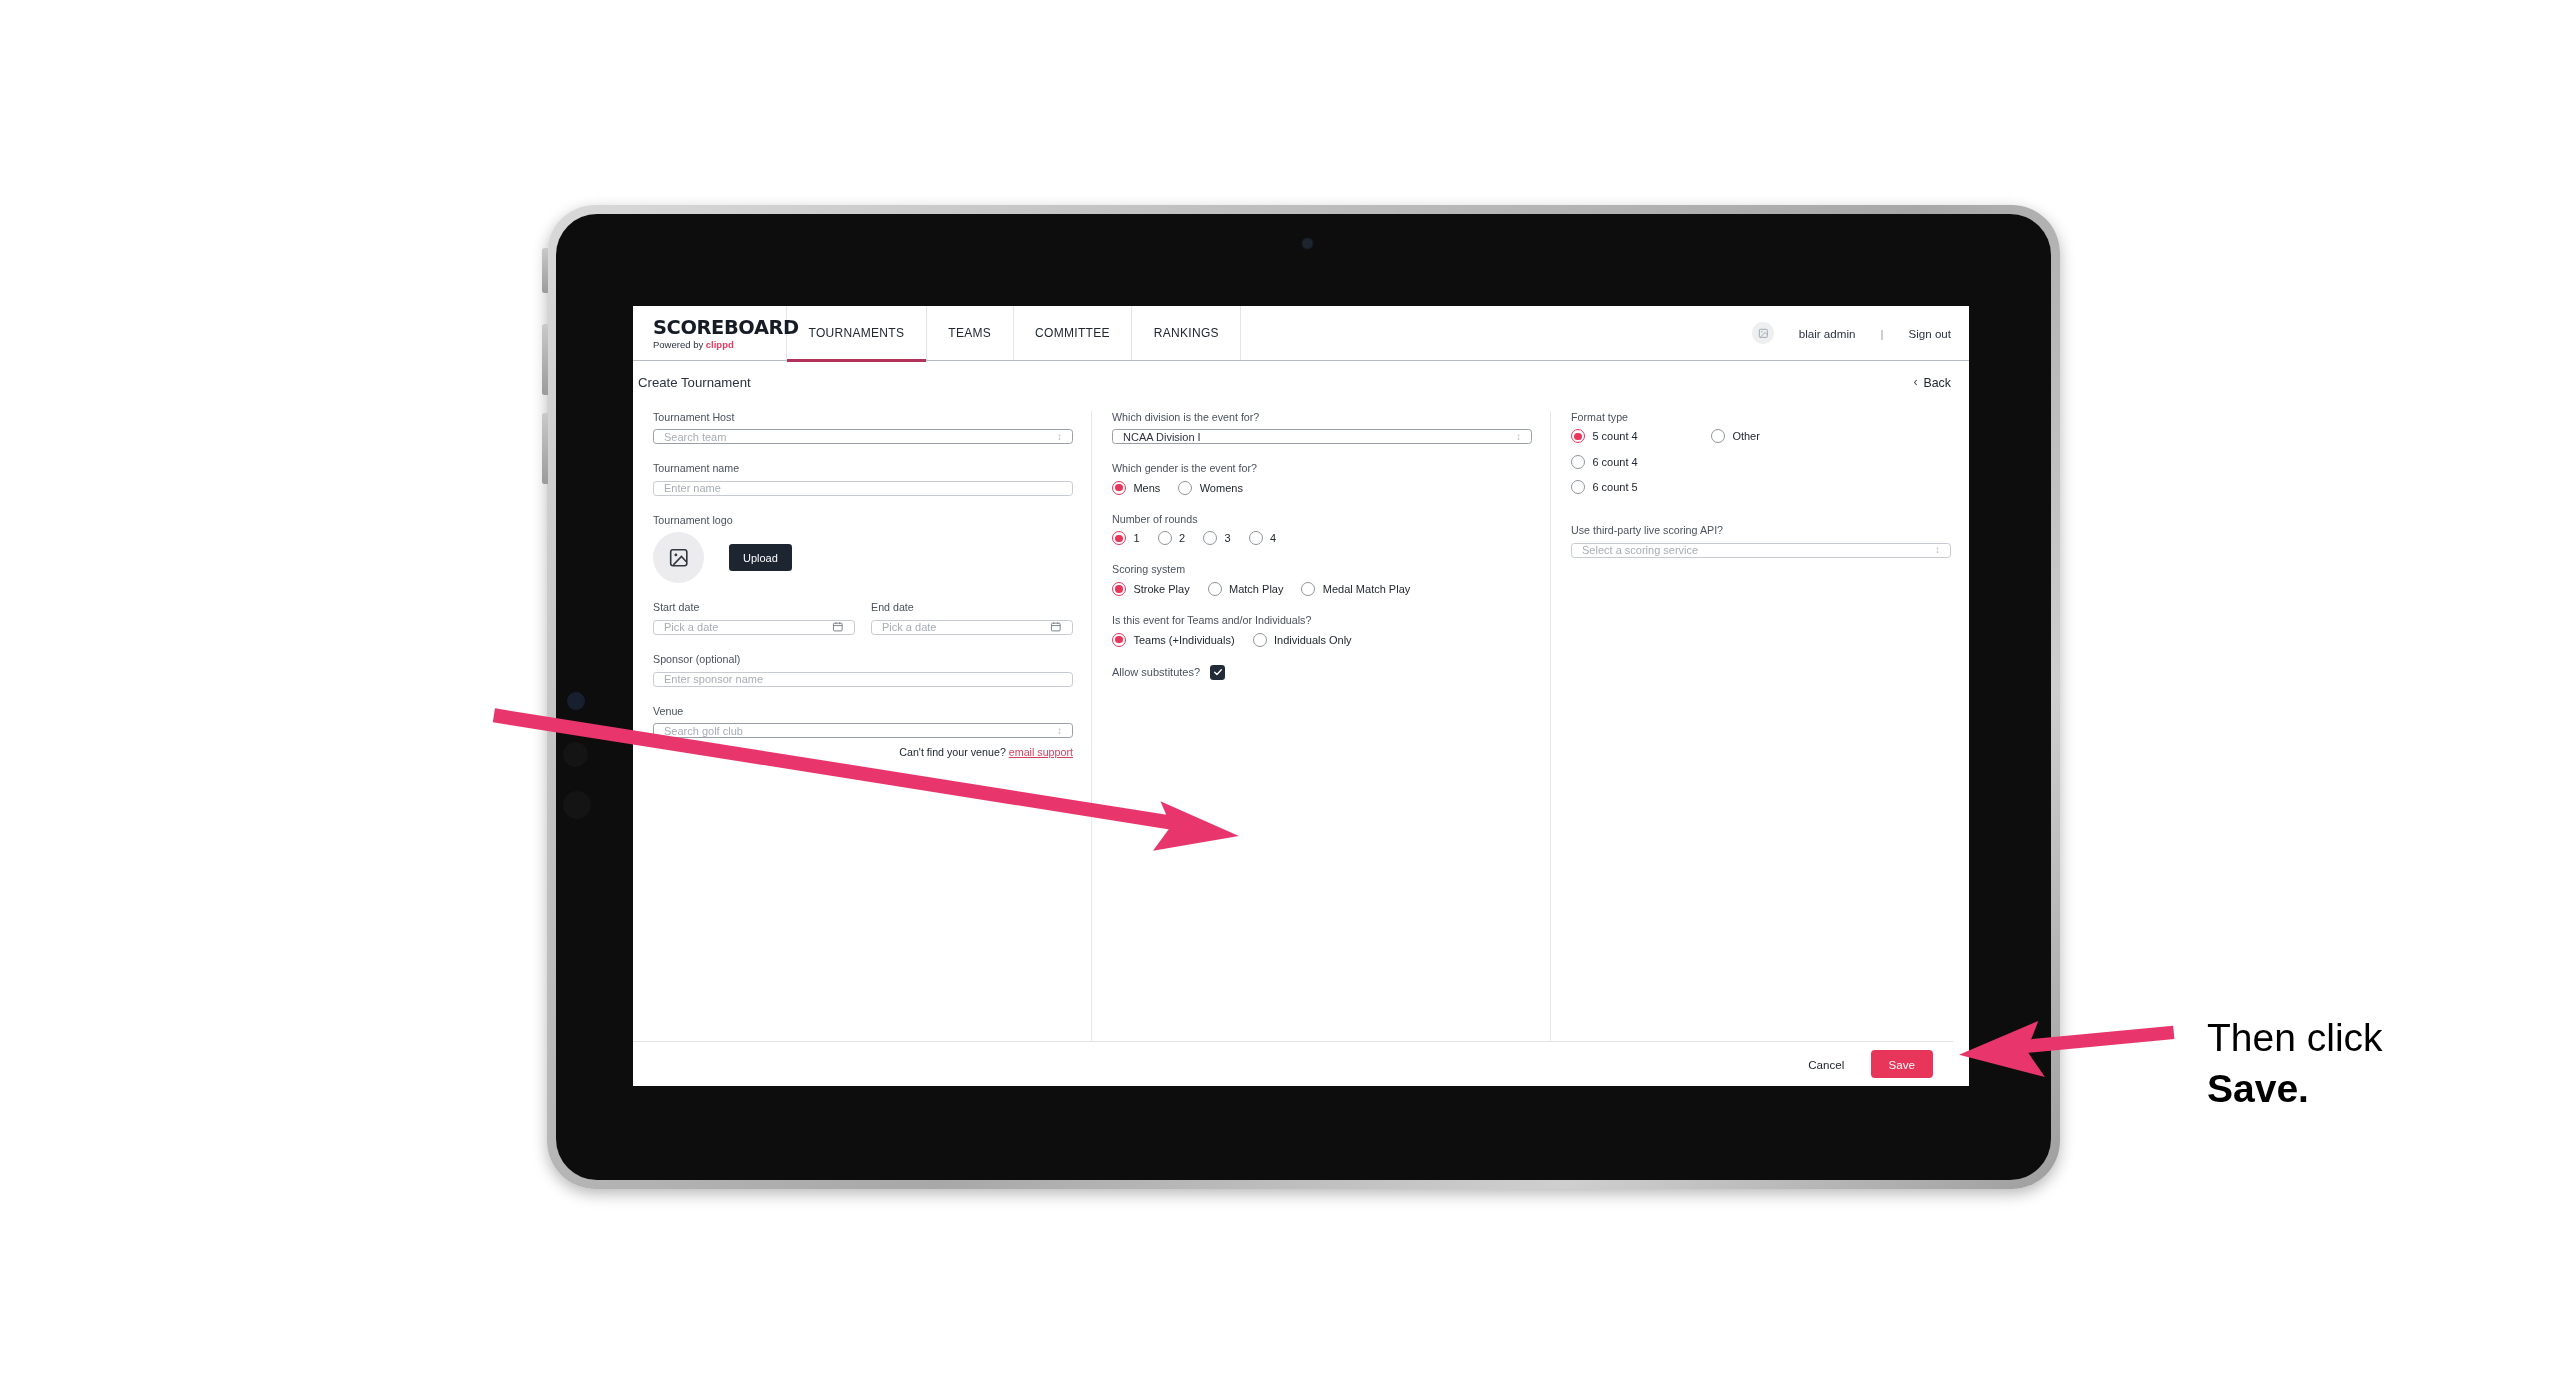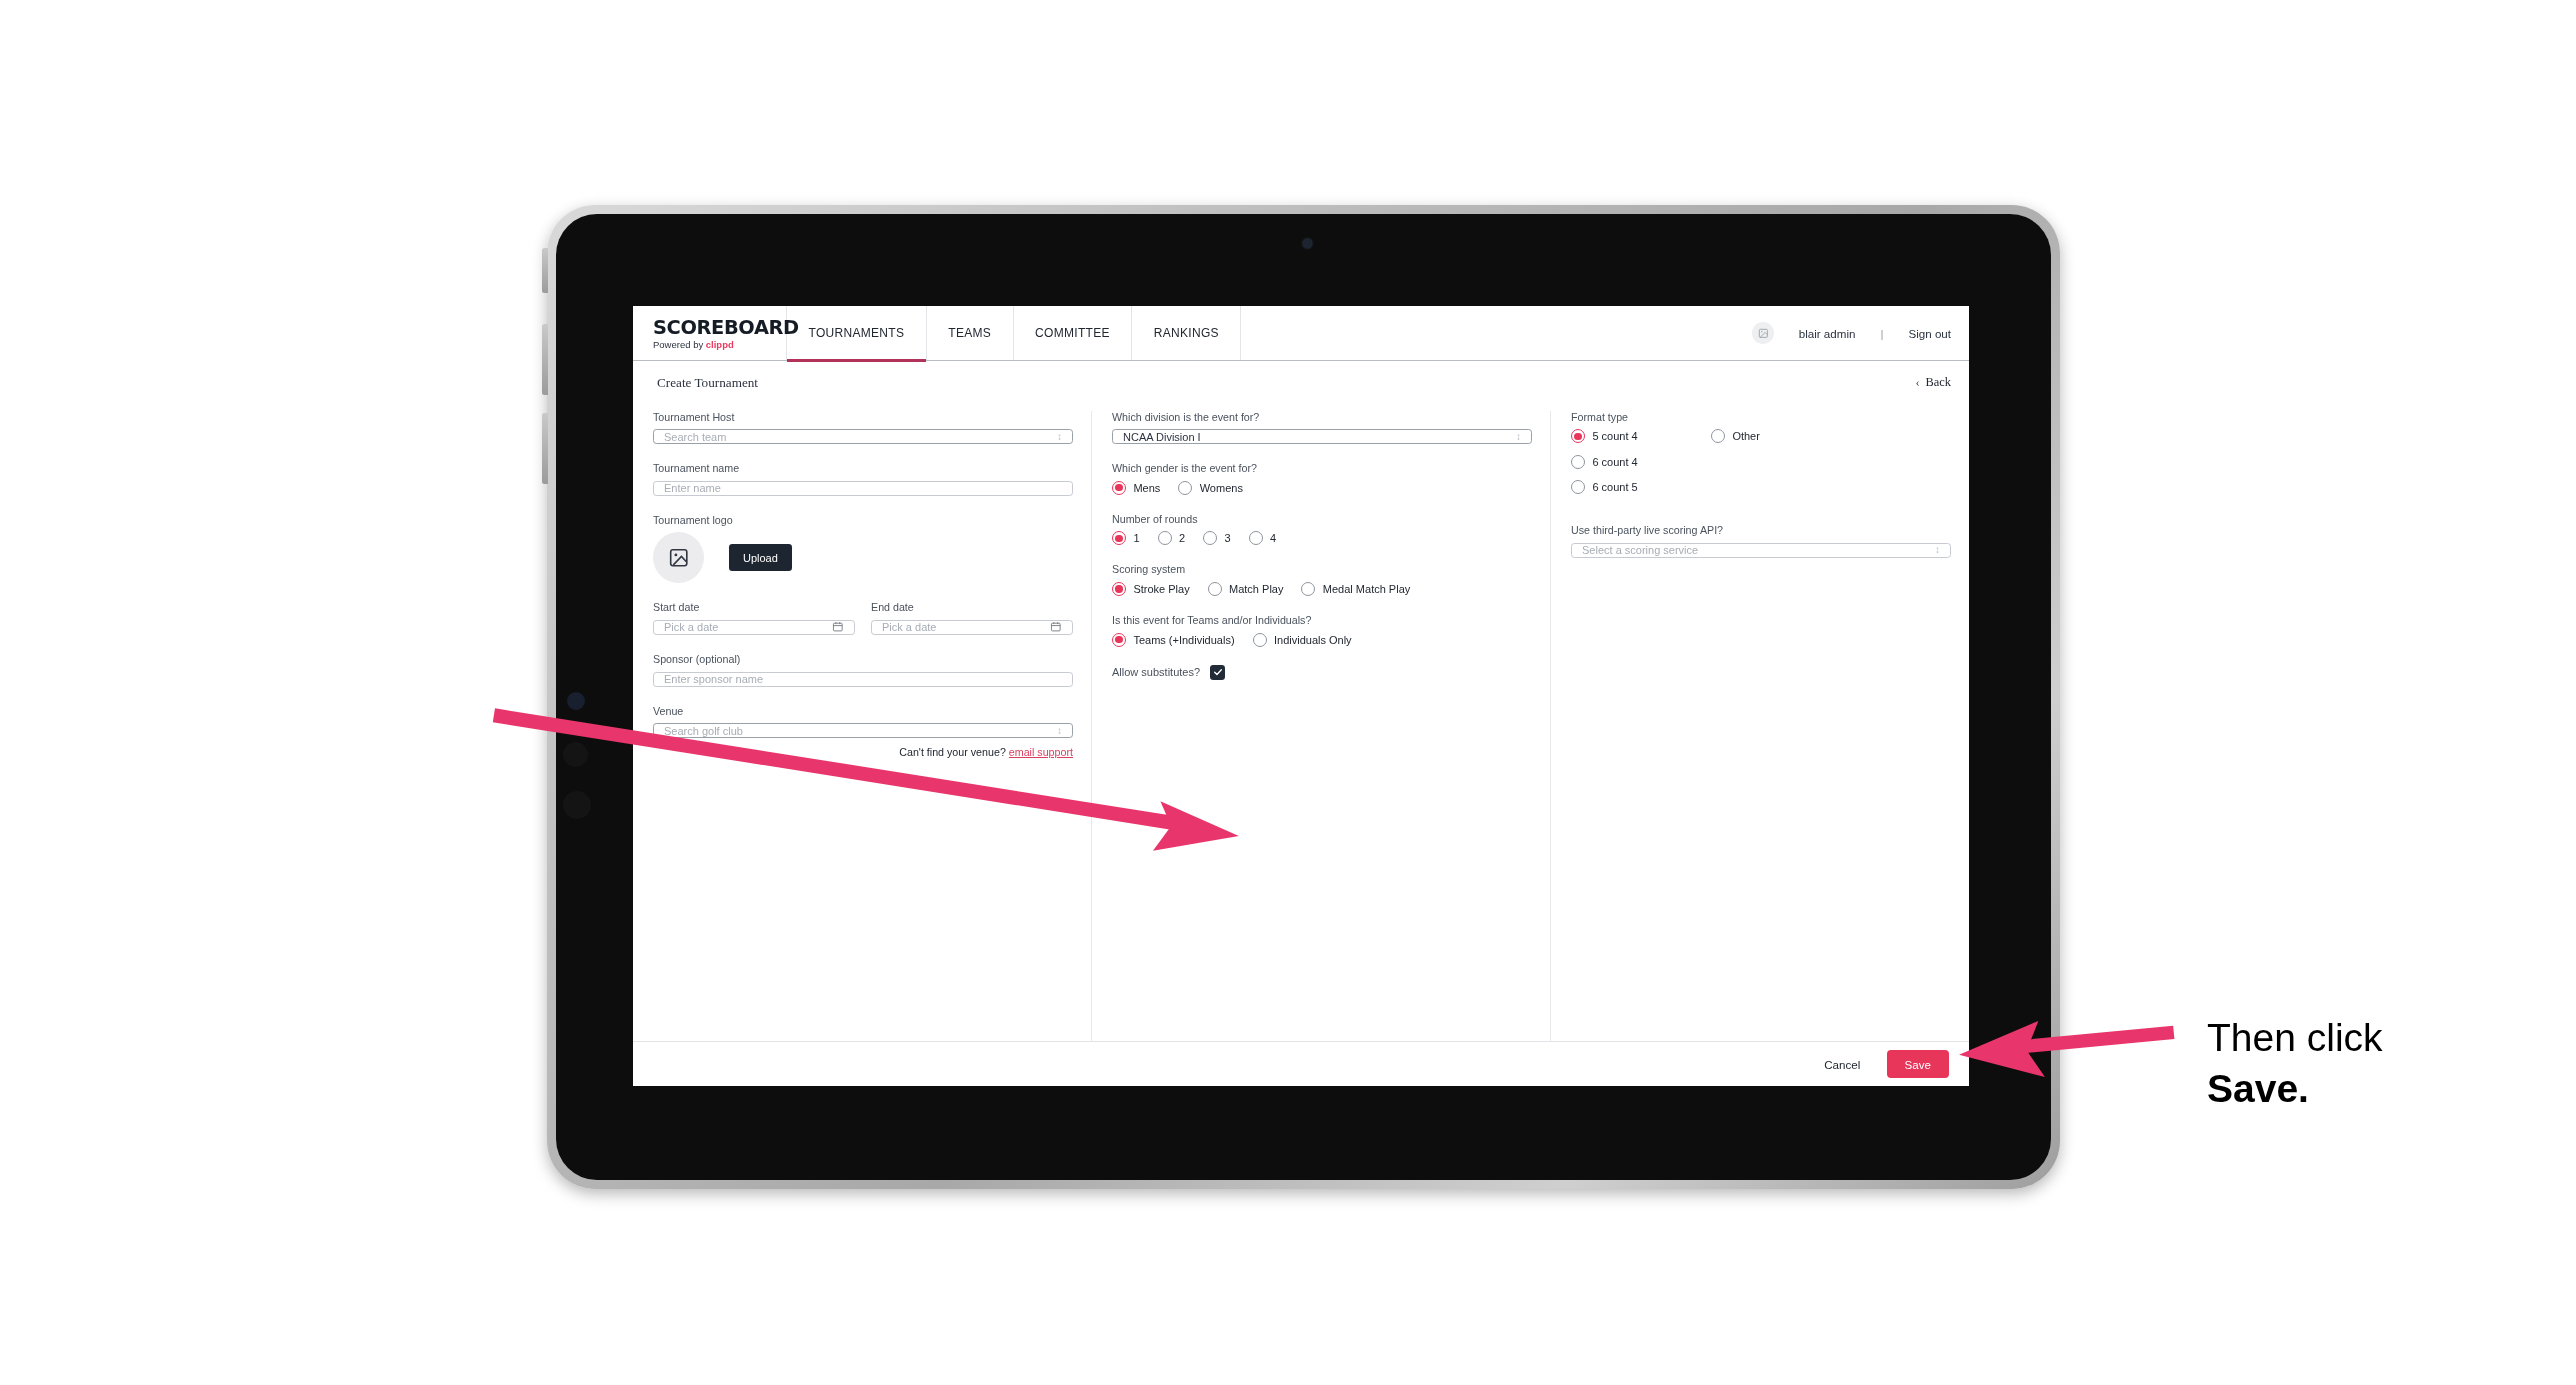--- a/index.html
+++ b/index.html
@@ -130,22 +130,21 @@
     display: flex; align-items: center; justify-content: center;
     color: #9aa0a8;
   }
   .nav-sep { color: #9aa0a8; }
   .nav-link { cursor: pointer; }
 
   
   .pagehead {
     height: 43px;
     display: flex; align-items: center;
-    padding: 0 18px 0 24px;
-    font-family: Liberation Serif, serif;
+    padding: 0 18px 0 5px;
   }
   .page-title { font-size: 13.2px; color: #2b3340; }
   .back-btn {
     margin-left: auto;
     display: flex; align-items: center; gap: 5.8px;
     font-size: 12.4px; color: #222831;
     cursor: pointer;
   }
   .chev { font-size: 12.4px; color: #444b55; line-height: 1; }
 
@@ -255,21 +254,21 @@
     border-radius: 3.3px;
     background: #222b38;
     display: flex; align-items: center; justify-content: center;
     cursor: pointer;
   }
   .cb svg { display: block; }
 
   
   .app-footer {
     position: absolute;
-    left: 0; right: 0; bottom: 0;
+    left: 0; right: 16px; bottom: 0;
     height: 45px;
     border-top: 0.8px solid #e1e3e6;
     display: flex; align-items: center; justify-content: flex-end;
     gap: 18px;
     padding-right: 20px;
     background: #fff;
   }
   .cancel-btn {
     font-size: 11.6px; color: #222831; cursor: pointer;
     padding: 5.8px 8.3px;

